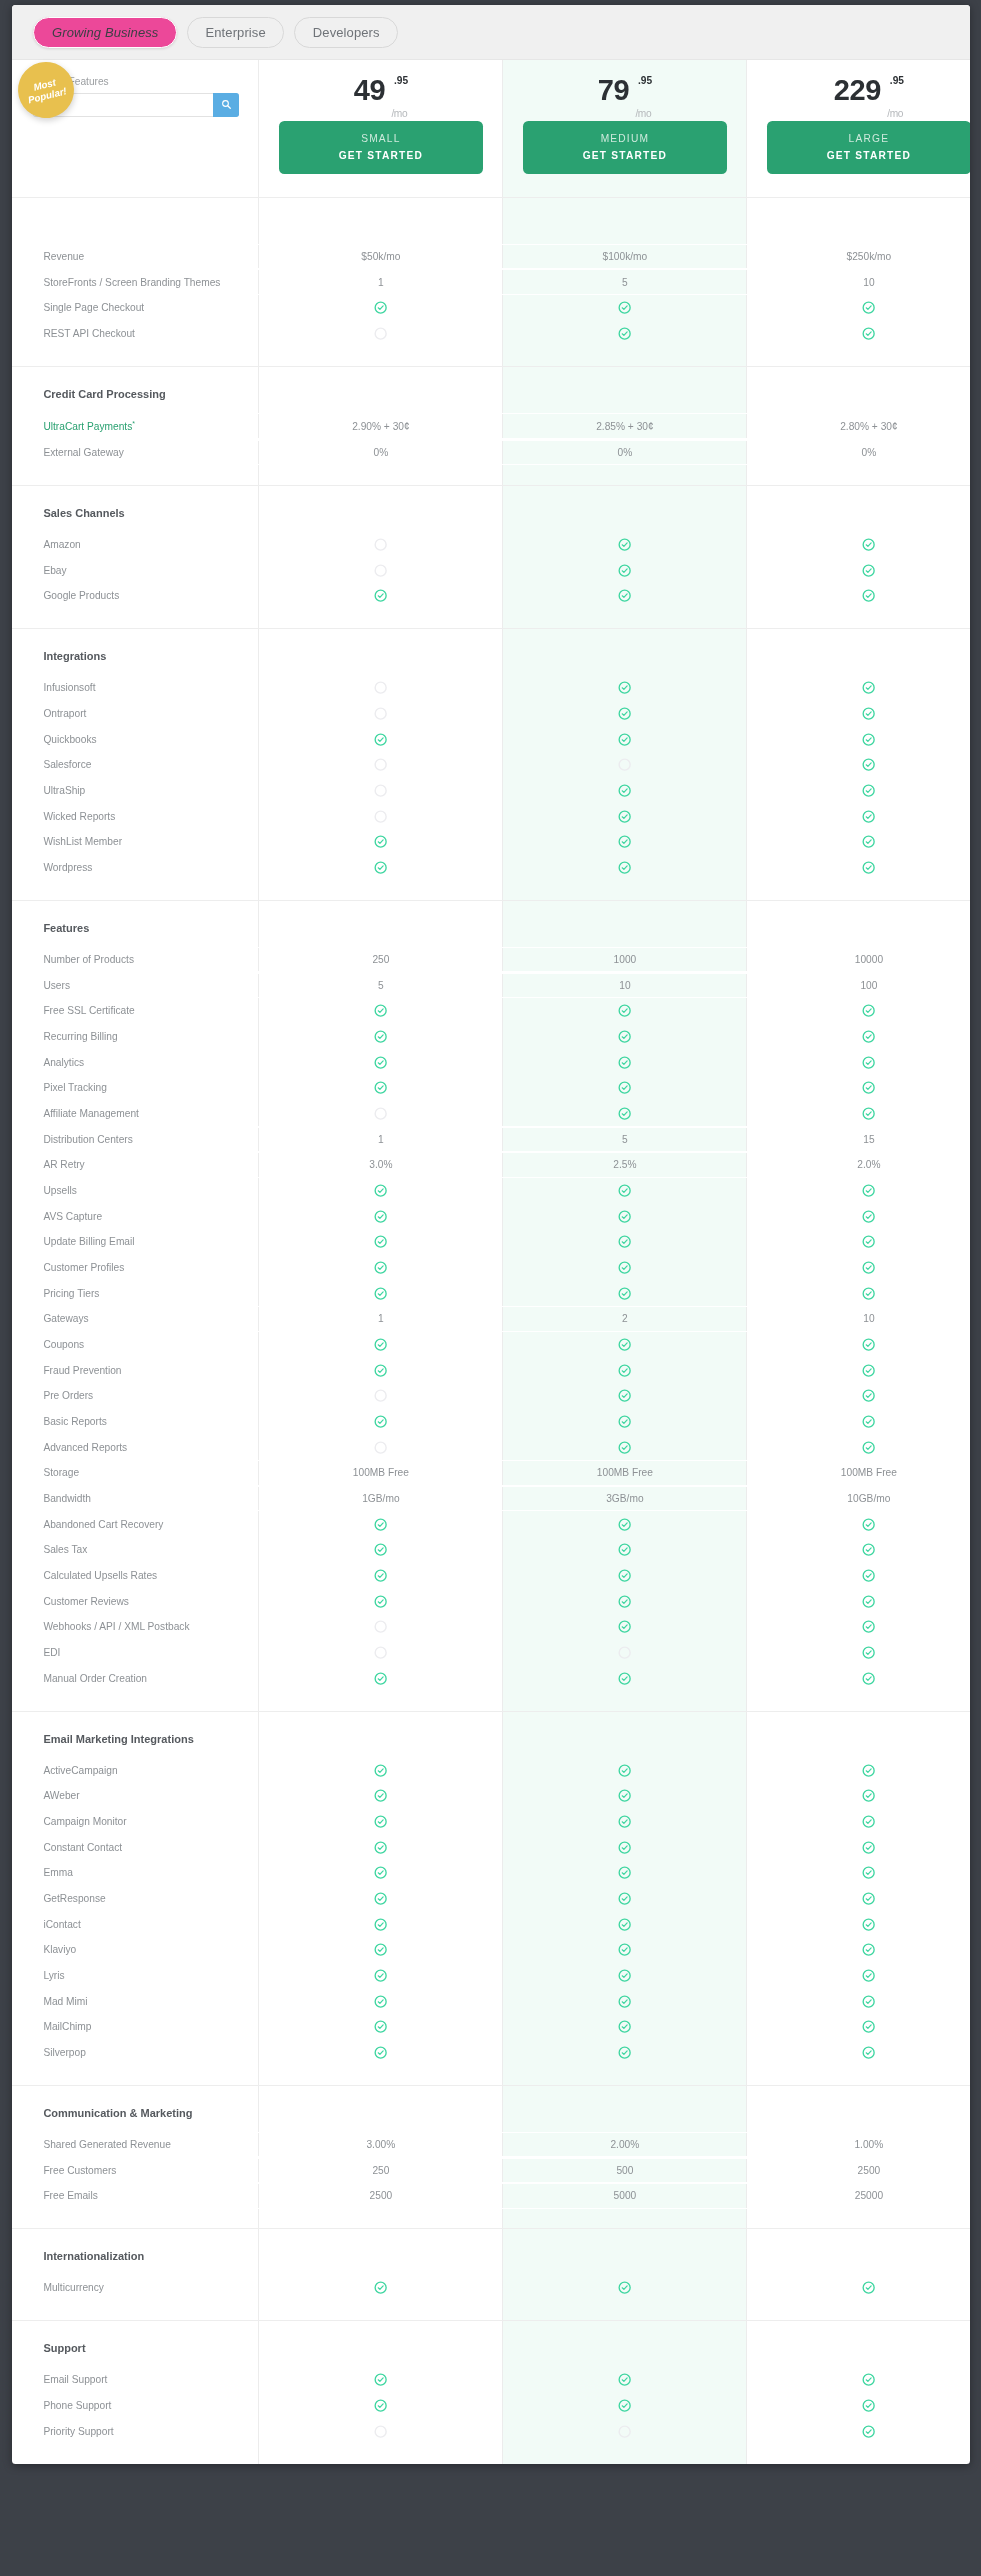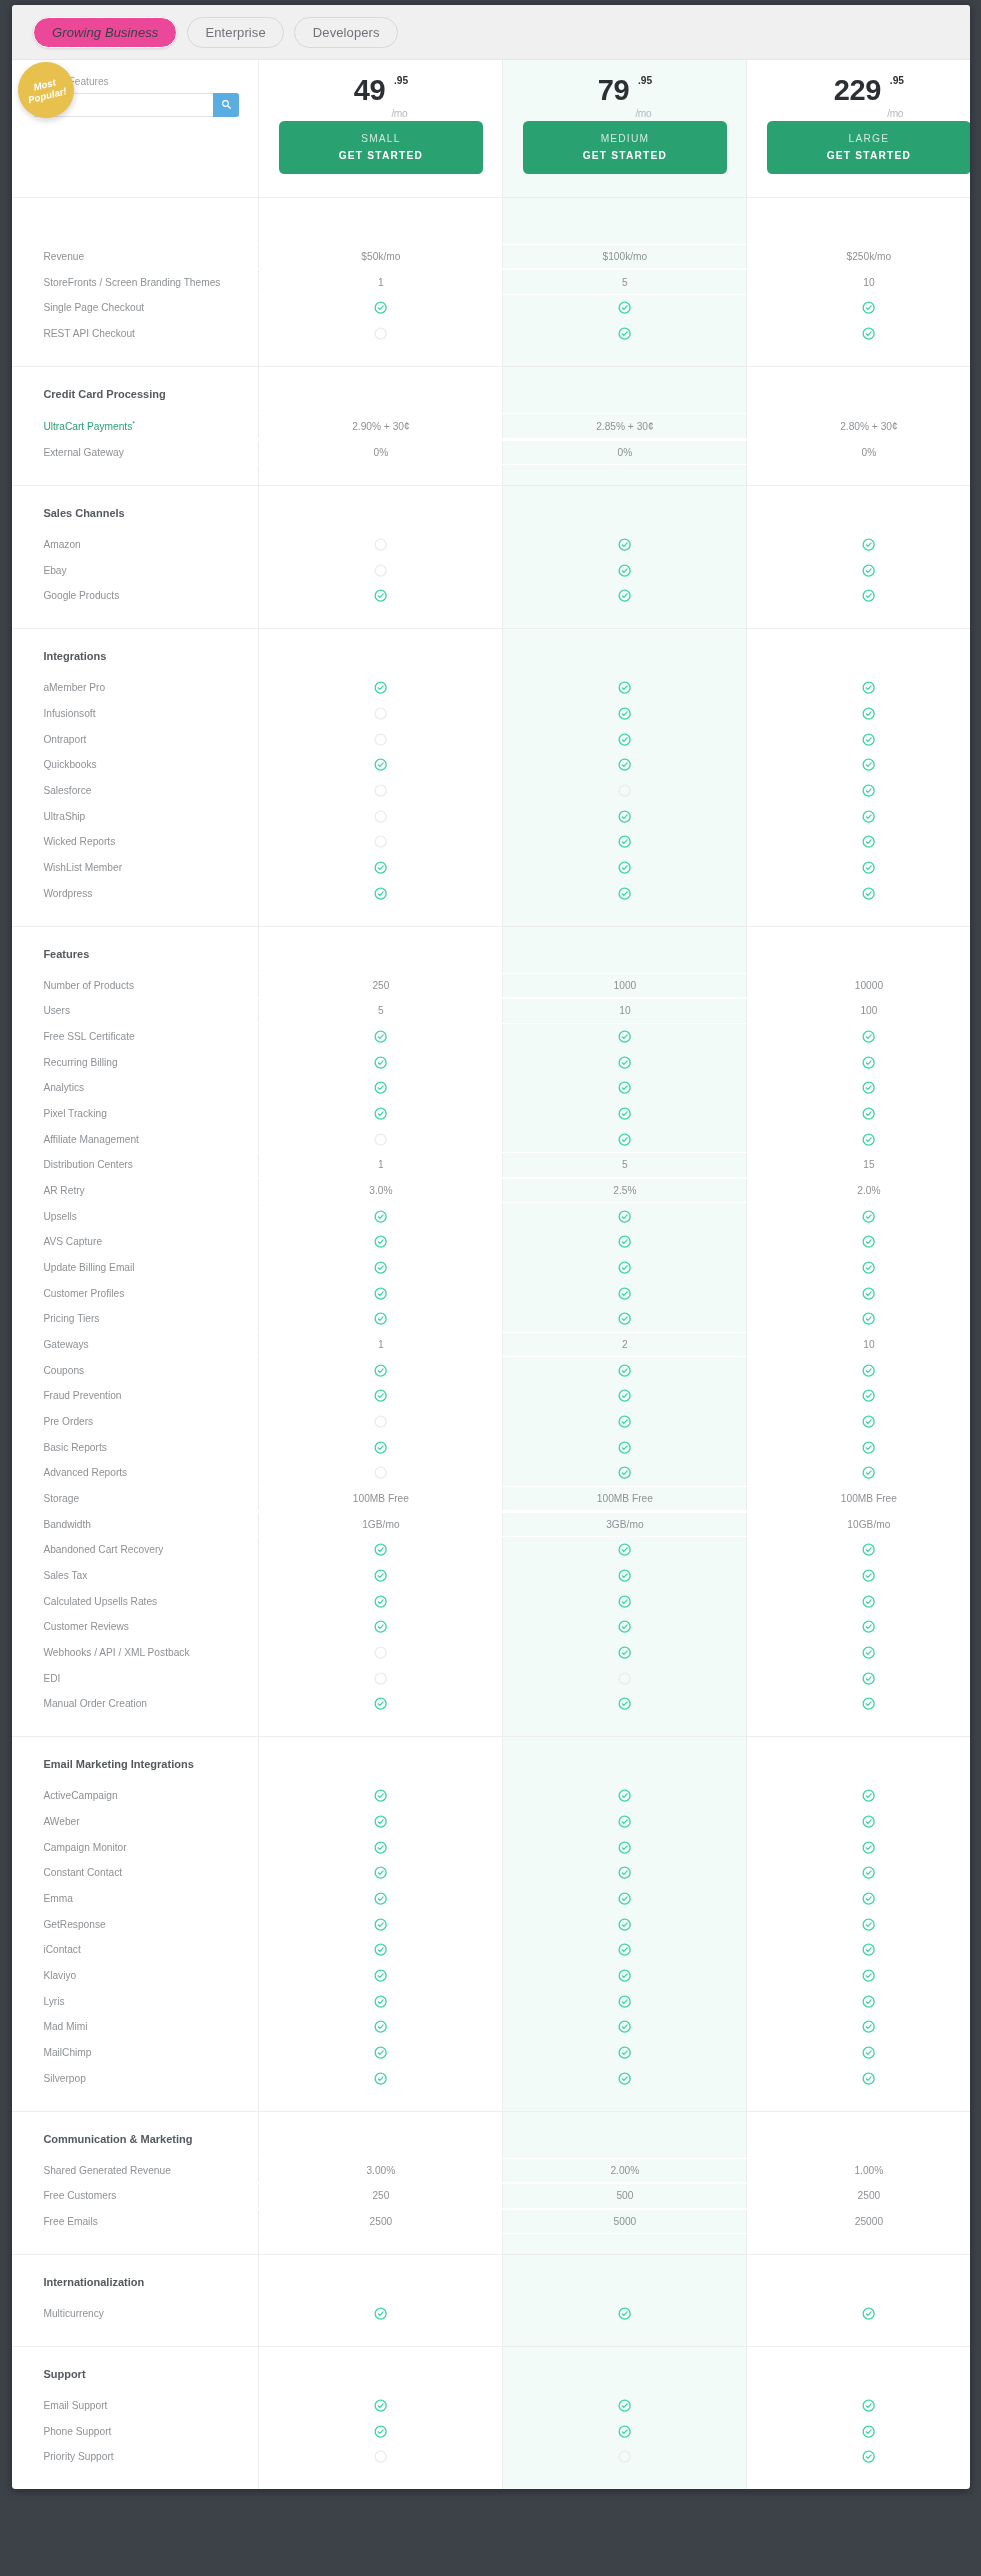--- a/index.html
+++ b/index.html
@@ -435,35 +435,20 @@
         </div>
         <div class="section">
           <div class="section-inner">
             <div class="grid-row sec-title-row">
               <div class="col-feature">Integrations</div>
               <div class="col-plan bordered">&nbsp;</div>
               <div class="col-plan highlight bordered">&nbsp;</div>
               <div class="col-plan bordered">&nbsp;</div>
             </div>
             <div class="grid-row frow">
-              <div class="col-feature"><span>aMember Pro</span></div>
-              <div class="col-plan bordered"><span class="ico"><svg width="13.3" height="13.3" viewBox="0 0 16 16">
-                    <circle cx="8" cy="8" r="6.6" fill="none" stroke="#3ed6a0" stroke-width="1.6"></circle>
-                    <path d="M5.1 8.2 L7.1 10.1 L11 5.9" fill="none" stroke="#3ed6a0" stroke-width="1.5" stroke-linecap="round" stroke-linejoin="round"></path>
-                  </svg></span></div>
-              <div class="col-plan highlight bordered"><span class="ico"><svg width="13.3" height="13.3" viewBox="0 0 16 16">
-                    <circle cx="8" cy="8" r="6.6" fill="none" stroke="#3ed6a0" stroke-width="1.6"></circle>
-                    <path d="M5.1 8.2 L7.1 10.1 L11 5.9" fill="none" stroke="#3ed6a0" stroke-width="1.5" stroke-linecap="round" stroke-linejoin="round"></path>
-                  </svg></span></div>
-              <div class="col-plan bordered"><span class="ico"><svg width="13.3" height="13.3" viewBox="0 0 16 16">
-                    <circle cx="8" cy="8" r="6.6" fill="none" stroke="#3ed6a0" stroke-width="1.6"></circle>
-                    <path d="M5.1 8.2 L7.1 10.1 L11 5.9" fill="none" stroke="#3ed6a0" stroke-width="1.5" stroke-linecap="round" stroke-linejoin="round"></path>
-                  </svg></span></div>
-            </div>
-            <div class="grid-row frow">
               <div class="col-feature"><span>Infusionsoft</span></div>
               <div class="col-plan bordered"><span class="ico"><svg width="13.3" height="13.3" viewBox="0 0 16 16">
                     <circle cx="8" cy="8" r="6.6" fill="none" stroke="#ececef" stroke-width="1.7"></circle>
                   </svg></span></div>
               <div class="col-plan highlight bordered"><span class="ico"><svg width="13.3" height="13.3" viewBox="0 0 16 16">
                     <circle cx="8" cy="8" r="6.6" fill="none" stroke="#3ed6a0" stroke-width="1.6"></circle>
                     <path d="M5.1 8.2 L7.1 10.1 L11 5.9" fill="none" stroke="#3ed6a0" stroke-width="1.5" stroke-linecap="round" stroke-linejoin="round"></path>
                   </svg></span></div>
               <div class="col-plan bordered"><span class="ico"><svg width="13.3" height="13.3" viewBox="0 0 16 16">
                     <circle cx="8" cy="8" r="6.6" fill="none" stroke="#3ed6a0" stroke-width="1.6"></circle>

